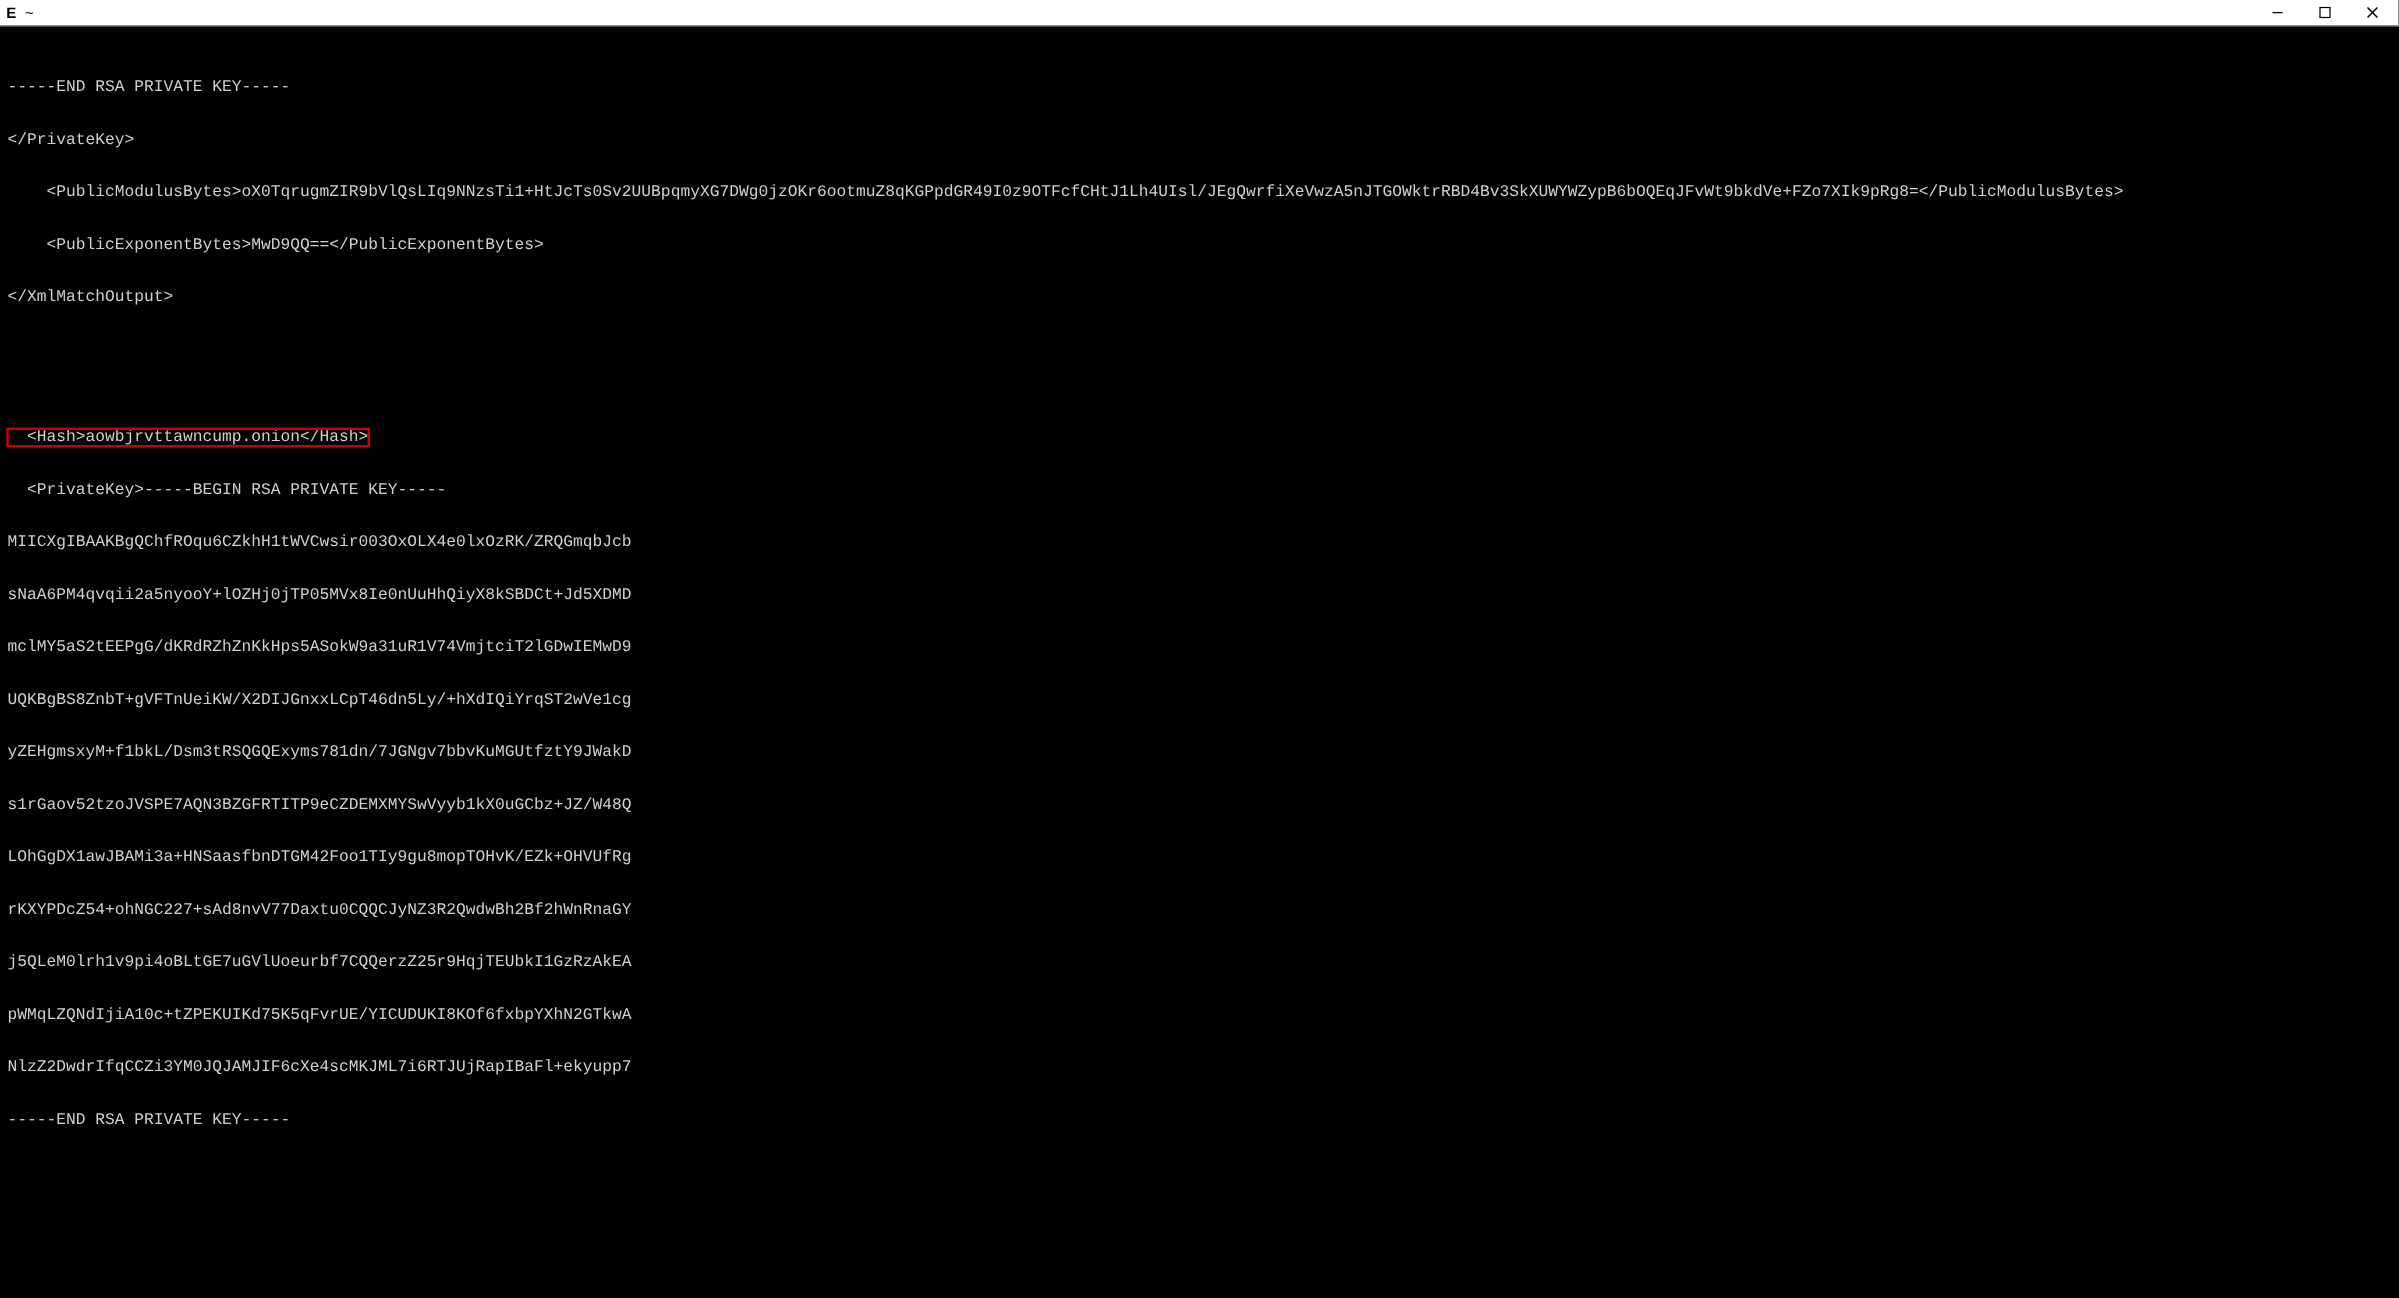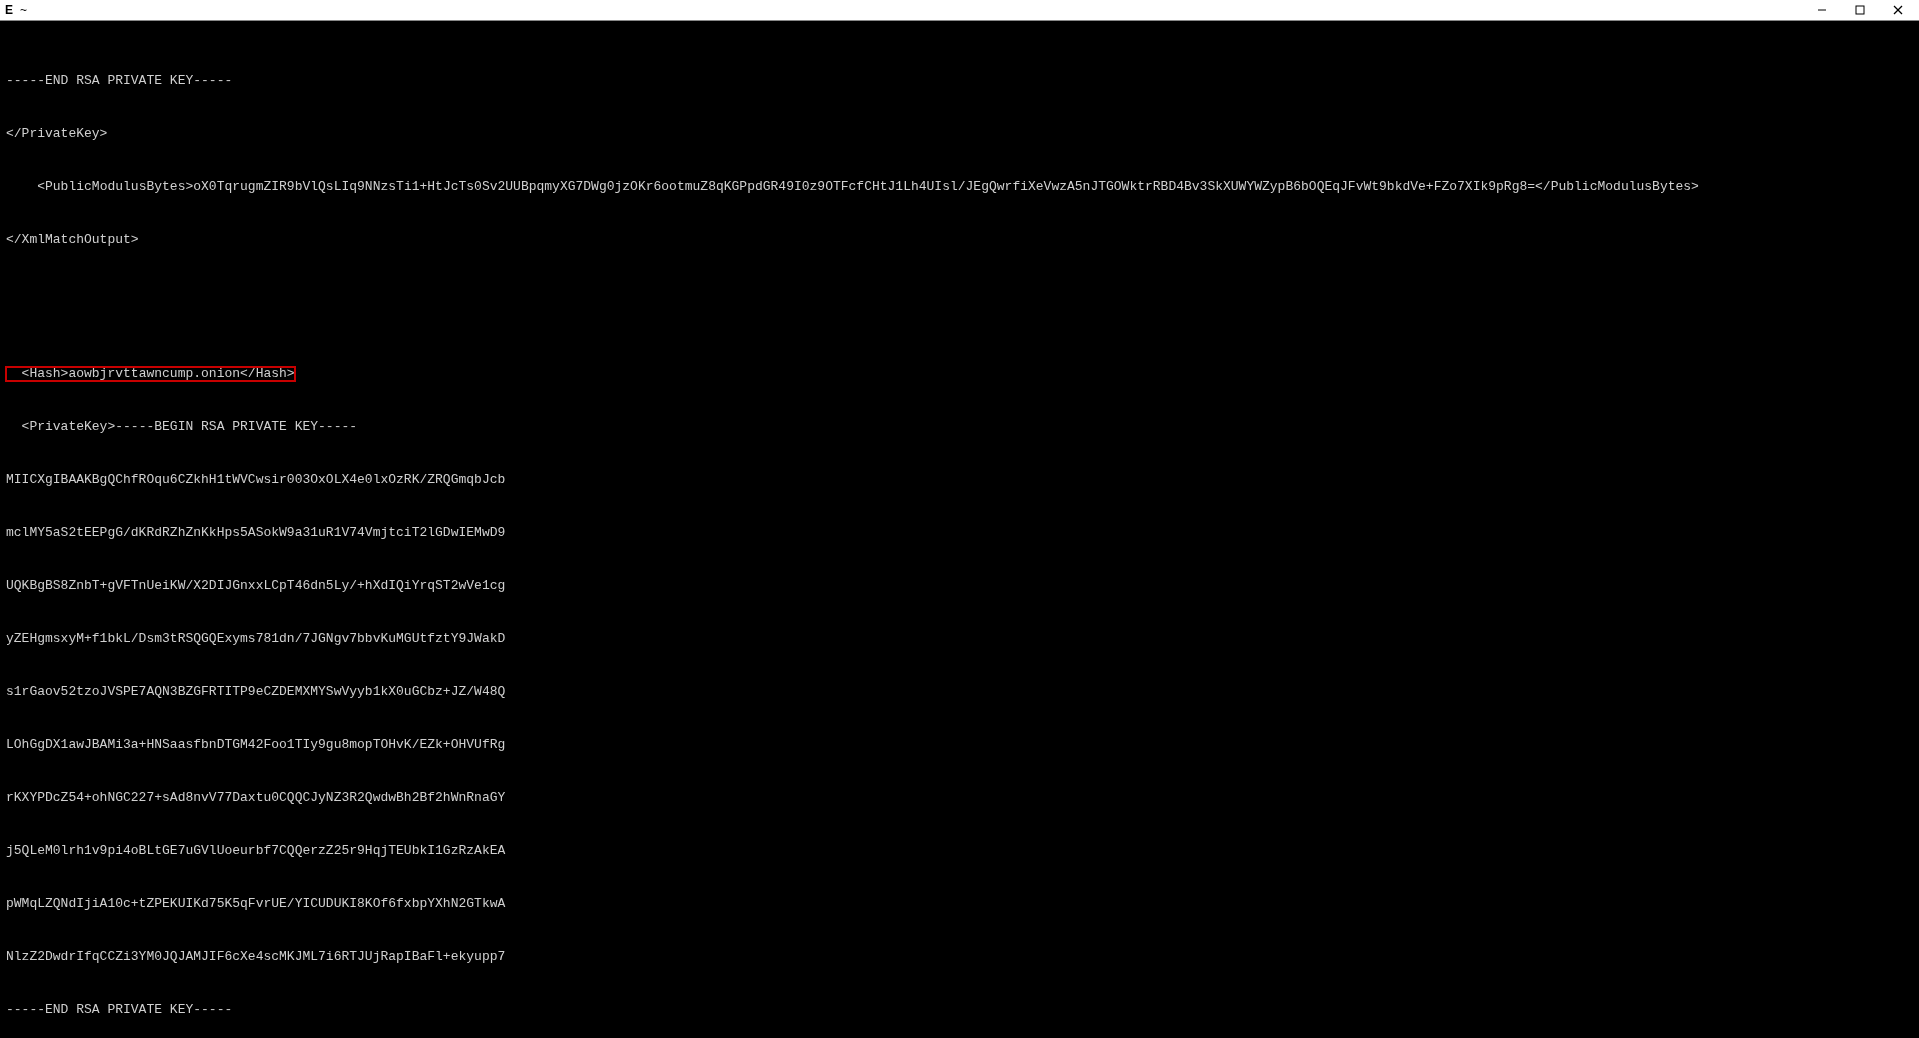--- a/index.html
+++ b/index.html
@@ -60,21 +60,20 @@
 }
 .terminal {
   padding: 0 6px 0 6px;
   white-space: pre;
   color: #d0d0d0;
 }
 .terminal-line {
   min-height: 14px;
   white-space: pre-wrap;
   word-break: break-all;
-  margin-top: 11px;
 }
 .red-box {
   display: inline-block;
   outline: 2px solid #c80000;
   outline-offset: -1px;
   text-align: right;
 }
 </style>
 </head>
 <body>
@@ -102,27 +101,29 @@
         </svg>
     </div>
   </div>
 </div>
 
 <div class="terminal">
   
   <div class="terminal-line">-----END RSA PRIVATE KEY-----</div>
   <div class="terminal-line">&lt;/PrivateKey&gt;</div>
   <div class="terminal-line">    &lt;PublicModulusBytes&gt;oX0TqrugmZIR9bVlQsLIq9NNzsTi1+HtJcTs0Sv2UUBpqmyXG7DWg0jzOKr6ootmuZ8qKGPpdGR49I0z9OTFcfCHtJ1Lh4UIsl/JEgQwrfiXeVwzA5nJTGOWktrRBD4Bv3SkXUWYWZypB6bOQEqJFvWt9bkdVe+FZo7XIk9pRg8=&lt;/PublicModulusBytes&gt;</div>
+  <div class="terminal-line">    &lt;PublicExponentBytes&gt;MwD9QQ==&lt;/PublicExponentBytes&gt;</div>
   <div class="terminal-line">&lt;/XmlMatchOutput&gt;</div>
   <div class="terminal-line">&nbsp;</div>
 
   
   <div class="terminal-line"><span class="red-box">  &lt;Hash&gt;aowbjrvttawncump.onion&lt;/Hash&gt;</span></div>
   <div class="terminal-line">  &lt;PrivateKey&gt;-----BEGIN RSA PRIVATE KEY-----</div>
   <div class="terminal-line">MIICXgIBAAKBgQChfROqu6CZkhH1tWVCwsir003OxOLX4e0lxOzRK/ZRQGmqbJcb</div>
+  <div class="terminal-line">sNaA6PM4qvqii2a5nyooY+lOZHj0jTP05MVx8Ie0nUuHhQiyX8kSBDCt+Jd5XDMD</div>
   <div class="terminal-line">mclMY5aS2tEEPgG/dKRdRZhZnKkHps5ASokW9a31uR1V74VmjtciT2lGDwIEMwD9</div>
   <div class="terminal-line">UQKBgBS8ZnbT+gVFTnUeiKW/X2DIJGnxxLCpT46dn5Ly/+hXdIQiYrqST2wVe1cg</div>
   <div class="terminal-line">yZEHgmsxyM+f1bkL/Dsm3tRSQGQExyms781dn/7JGNgv7bbvKuMGUtfztY9JWakD</div>
   <div class="terminal-line">s1rGaov52tzoJVSPE7AQN3BZGFRTITP9eCZDEMXMYSwVyyb1kX0uGCbz+JZ/W48Q</div>
   <div class="terminal-line">LOhGgDX1awJBAMi3a+HNSaasfbnDTGM42Foo1TIy9gu8mopTOHvK/EZk+OHVUfRg</div>
   <div class="terminal-line">rKXYPDcZ54+ohNGC227+sAd8nvV77Daxtu0CQQCJyNZ3R2QwdwBh2Bf2hWnRnaGY</div>
   <div class="terminal-line">j5QLeM0lrh1v9pi4oBLtGE7uGVlUoeurbf7CQQerzZ25r9HqjTEUbkI1GzRzAkEA</div>
   <div class="terminal-line">pWMqLZQNdIjiA10c+tZPEKUIKd75K5qFvrUE/YICUDUKI8KOf6fxbpYXhN2GTkwA</div>
   <div class="terminal-line">NlzZ2DwdrIfqCCZi3YM0JQJAMJIF6cXe4scMKJML7i6RTJUjRapIBaFl+ekyupp7</div>
   <div class="terminal-line">-----END RSA PRIVATE KEY-----</div>

